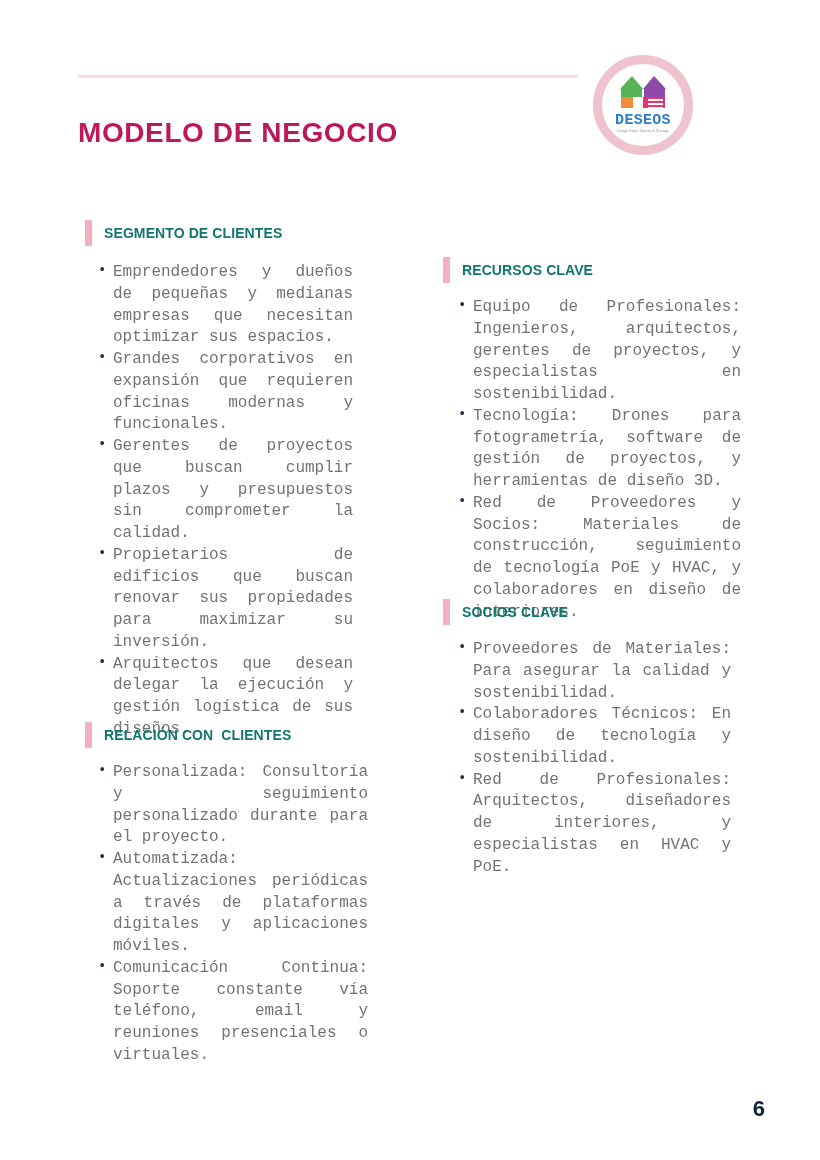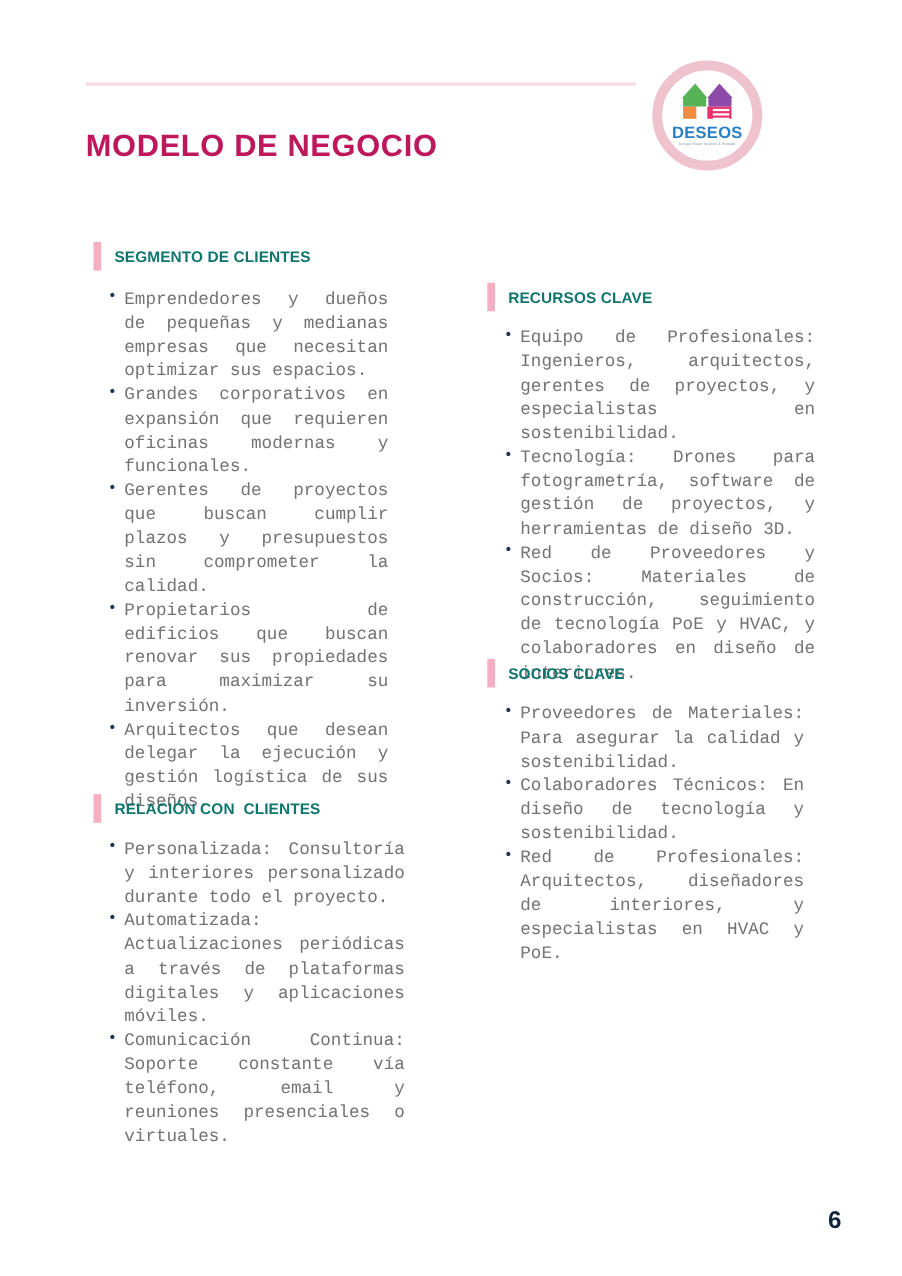--- a/index.html
+++ b/index.html
@@ -111,21 +111,21 @@
     width: 22px; height: 11px;
     background: #e8336d;
   }
   .tile-pink i {
     display: block;
     height: 2px;
     background: #ffffff;
     margin: 2px 2px 0 5px;
   }
   .logo-word {
-    font-family: Liberation Sans, sans-serif;
+    font-family: Liberation Mono, monospace;
     font-weight: bold;
     font-size: 15px;
     letter-spacing: 0.3px;
     color: #2b7fc4;
     line-height: 1;
     margin-top: 4px;
   }
   .logo-tagline {
     font-family: "Liberation Sans", sans-serif;
     font-size: 3.2px;
@@ -278,21 +278,21 @@
       <li>Red de Profesionales: Arquitectos, diseñadores de interiores, y especialistas en HVAC y PoE.</li>
     </ul>
   </div>
 
   <div class="section" id="sec-relacion">
     <div class="section-head">
       <span class="accent-bar"></span>
       <span class="section-title">RELACIÓN CON  CLIENTES</span>
     </div>
     <ul class="bullets">
-      <li>Personalizada: Consultoría y interiores personalizado durante todo el proyecto.</li>
+      <li>Personalizada: Consultoría y seguimiento personalizado durante para el proyecto.</li>
       <li>Automatizada: Actualizaciones periódicas a través de plataformas digitales y aplicaciones móviles.</li>
       <li>Comunicación Continua: Soporte constante vía teléfono, email y reuniones presenciales o virtuales.</li>
     </ul>
   </div>
 
   <div class="page-number">6</div>
 
 </div>
 
 </body></html>

